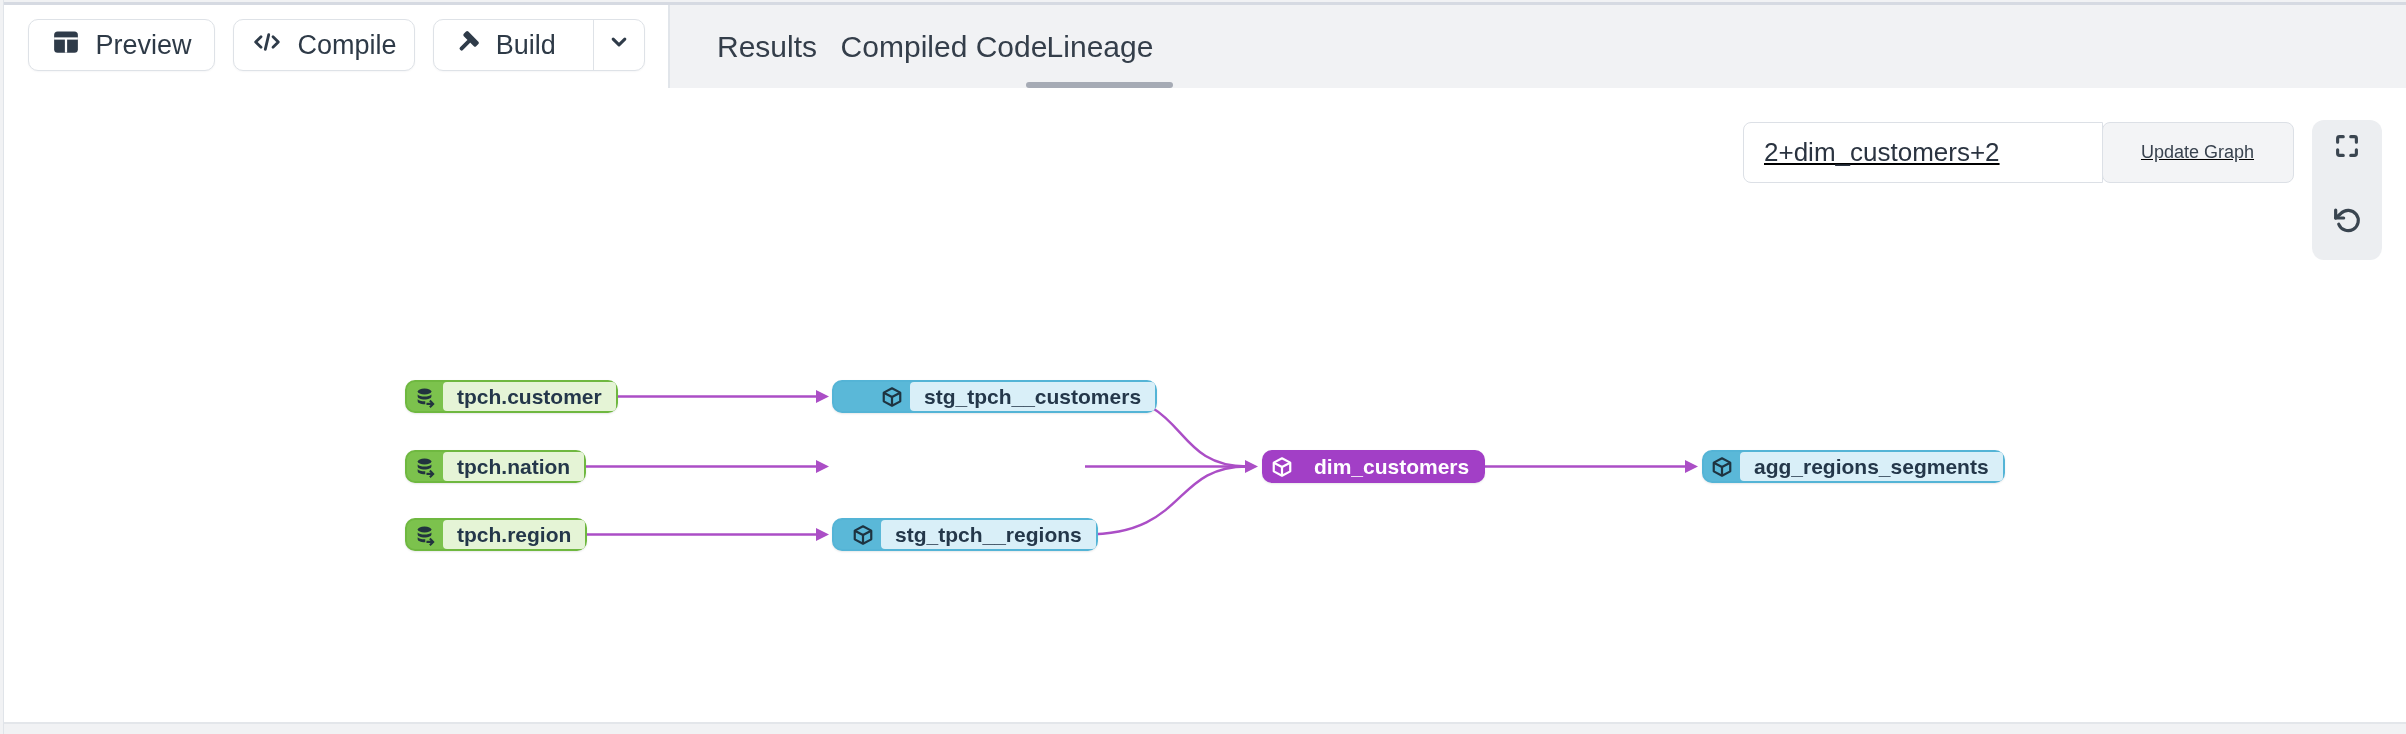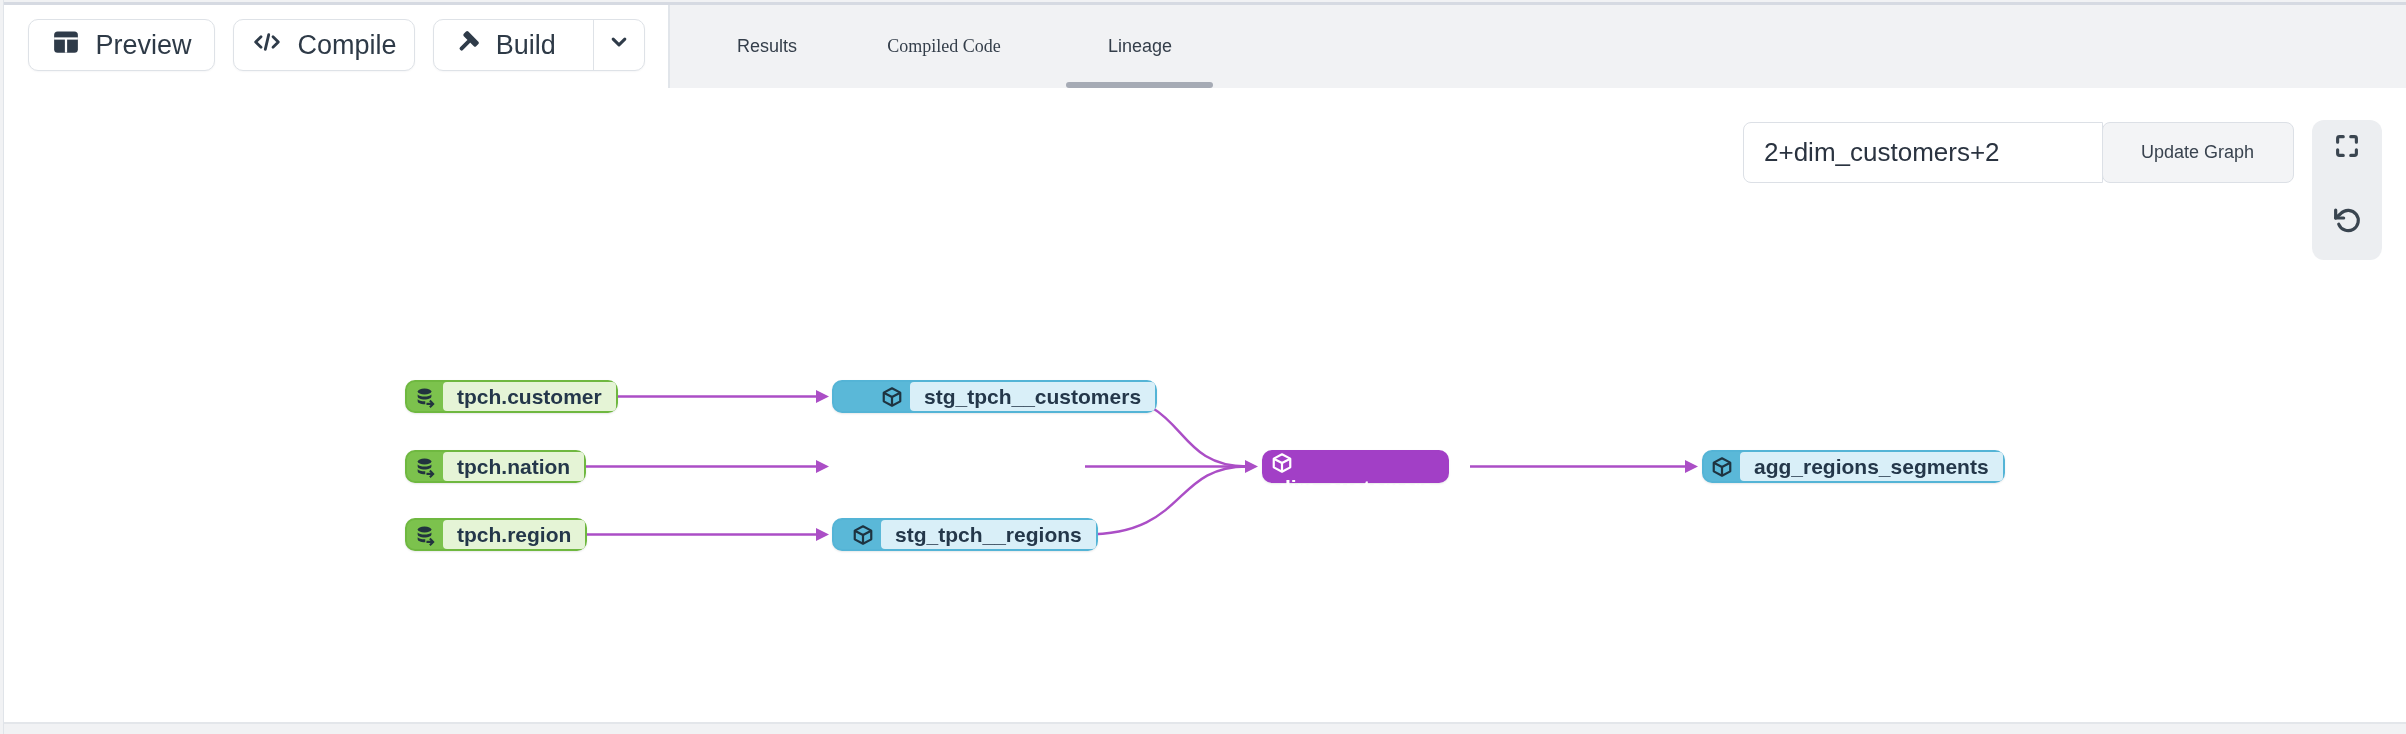--- a/index.html
+++ b/index.html
@@ -26,28 +26,28 @@
     box-shadow:0 1px 2px rgba(20,30,40,0.04);
   }
   .btn svg { flex:0 0 auto; }
   .btn-preview { left:28px;  width:187px; }
   .btn-compile { left:233px; width:182px; }
   .btn-build-group { left:433px; width:212px; padding:0; gap:18px; }
   .btn-build-main { display:flex; align-items:center; justify-content:center; gap:14px; width:155px; height:100%; }
   .btn-build-caret { display:flex; align-items:center; justify-content:center; width:55.5px; height:100%; border-left:1.5px solid #dee2e7; }
 
   .tabbar { position:absolute; left:727px; top:5px; height:83px; display:flex; align-items:stretch; }
-  .tab { display:flex; align-items:center; justify-content:center; font-size:18px; color:#343e4a; cursor:pointer; white-space:nowrap;text-align:center; }
+  .tab { display:flex; align-items:center; justify-content:center; font-size:30px; color:#343e4a; cursor:pointer; white-space:nowrap;text-align:center; }
   .tab-results  { width:80px;  margin-right:55px; }
-  .tab-compiled { width:164px; margin-right:72px;font-family:Liberation Serif, serif; }
+  .tab-compiled { width:164px; margin-right:32px; }
   .tab-lineage  { width:84px; position:relative; }
   .tab-lineage::after { content:""; position:absolute; left:-32px; right:-31px; bottom:0; height:6px; border-radius:3px; background:#a6abb5; }
 
   
-  .selector-group { position:absolute; left:1743px; top:122px; height:74px; display:flex; }
+  .selector-group { position:absolute; left:1743px; top:122px; height:74px; display:flex;text-decoration:underline; }
   .selector-input {
     width:360px; height:61px; background:#ffffff; border:1.5px solid #dce0e6;
     border-radius:8px 0 0 8px; padding:0 20px; font-size:26px; color:#2a3340;
     font-family:"Liberation Sans", sans-serif; outline:none;
   }
   .update-btn {
     width:192px; height:61px; margin-left:-1.5px; background:#f3f4f6;
     border:1.5px solid #dce0e6; border-radius:8px; font-size:18px; color:#39434f;
     display:flex; align-items:center; justify-content:center; cursor:pointer;
   }
@@ -219,21 +219,21 @@
     <span class="nicon">
       <svg width="22" height="22" viewBox="0 0 24 24" fill="none" stroke="#1e3340" stroke-width="2.4" stroke-linecap="round" stroke-linejoin="round">
         <path d="M12 2.5 L21 7.25 V16.75 L12 21.5 L3 16.75 V7.25 Z"></path>
         <path d="M3.6 7.6 L12 12 L20.4 7.6"></path>
         <path d="M12 12 V21"></path>
       </svg>
     </span>
     <span class="nlabel">stg_tpch__regions</span>
   </div>
 
-  <div class="node node-selected" style="left:1262px; top:450px;flex-direction:column;">
+  <div class="node node-selected" style="left:1262px; top:450px;">
     <span class="nicon">
       <svg width="22" height="22" viewBox="0 0 24 24" fill="none" stroke="#ffffff" stroke-width="2.4" stroke-linecap="round" stroke-linejoin="round">
         <path d="M12 2.5 L21 7.25 V16.75 L12 21.5 L3 16.75 V7.25 Z"></path>
         <path d="M3.6 7.6 L12 12 L20.4 7.6"></path>
         <path d="M12 12 V21"></path>
       </svg>
     </span>
     <span class="nlabel">dim_customers</span>
   </div>
 

